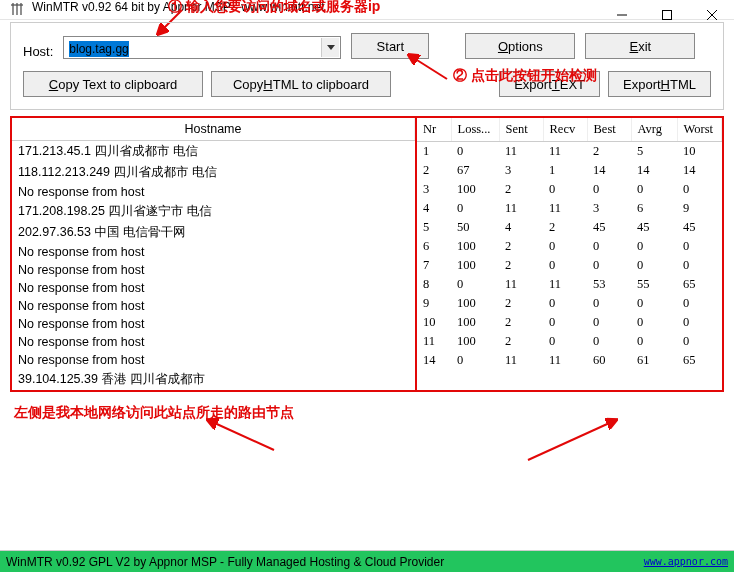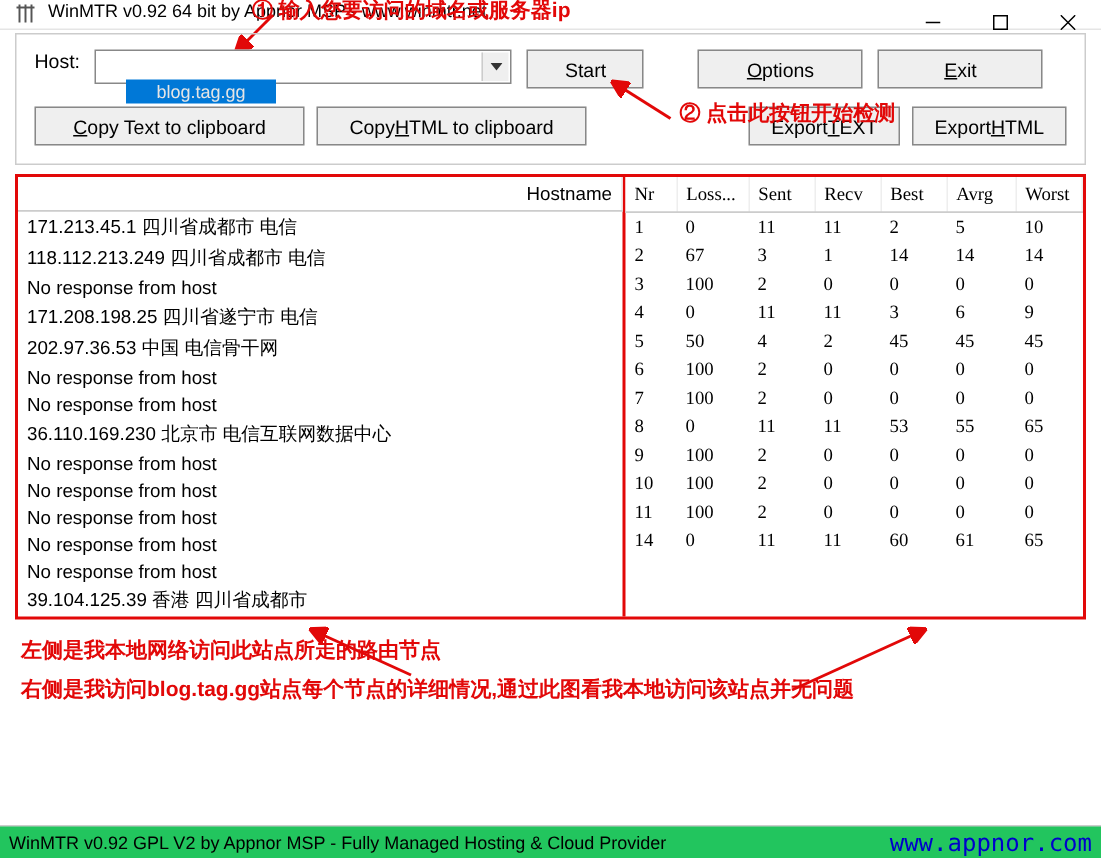--- a/index.html
+++ b/index.html
@@ -5,52 +5,52 @@
 * { box-sizing: border-box; margin: 0; padding: 0; }
 body { font-family: "Microsoft YaHei", "Segoe UI", Tahoma, sans-serif; font-size: 12px; background: #fff; width: 734px; height: 572px; position: relative; overflow: hidden; }
 .titlebar { height: 20px; display: flex; align-items: flex-start; border-bottom: 1px solid #e5e5e5; background: #fff; }
 .titlebar .icon { width: 18px; height: 18px; margin: 0 6px 0 8px; display: flex; align-items: center; justify-content: center; color: #444; }
 .titlebar .title { flex: 1; font-size: 12px; color: #000; }
 .winbtns { display: flex; }
 .winbtn { width: 45px; height: 30px; display: flex; align-items: center; justify-content: center; color: #000; }
 
 .content { padding: 2px 10px 4px 10px; }
 .topbox { border: 1px solid #ccc; padding: 10px 12px 12px 12px; position: relative; }
-.row1 { display: flex; align-items: flex-start; gap: 10px; }
+.row1 { display: flex; align-items: flex-end; gap: 10px; }
 .hostlbl { font-size: 13px; }
 .combo { position: relative; flex: 0 0 278px; }
-.sel { background: #0078d7; color: #e5e5e5; padding: 1px 20px; display:inline-block; margin:17px;}
+.sel { background: #0078d7; color: #000000; padding: 1px 0; display:inline-block; margin:2px;}
 .combo-wrap { width: 100%; height: 23px; border: 1px solid #888; position:relative; background:#fff;}
 .combo-text { position:absolute; left:3px; top:2px; }
 .combo-btn { position: absolute; right: 1px; top: 1px; bottom:1px; width: 18px; border-left:1px solid #ccc; background: #efefef; display: flex; align-items: center; justify-content: center; }
 .btn { height: 26px; min-width: 86px; border: 1px solid #888; background: #efefef; font-size: 13px; display:inline-flex; align-items:center; justify-content:center; padding: 0 14px; }
 .btn.big { min-width: 110px; }
 .row1 .spacer { width: 16px; }
 .row2 { display: flex; gap: 8px; margin-top: 12px; }
 .row2 .gap { flex: 1; }
 
 .tablebox { border: 2px solid #e20808; margin-top: 6px; display: flex; }
 .col-hn { width: 405px; border-right: 2px solid #e20808; }
 .col-stats { flex: 1; font-family: Liberation Serif, serif; }
 table { border-collapse: collapse; width: 100%; font-size: 12.5px; }
-th { text-align: right; font-weight: normal; padding: 4px 6px; border-bottom: 1px solid #ccc; border-right: 1px solid #eee; background: #fff; }
+th { text-align: center; font-weight: normal; padding: 4px 6px; border-bottom: 1px solid #ccc; border-right: 1px solid #eee; background: #fff; }
 td { padding: 2px 6px; white-space: nowrap; }
 .col-stats th, .col-stats td { text-align: left; }
 .col-stats th:first-child { width: 34px;}
 .col-stats th:nth-child(2){ width:48px;}
 .col-stats th:nth-child(3){ width:44px;}
 .col-stats th:nth-child(4){ width:44px;}
 .col-stats th:nth-child(5){ width:44px;}
 .col-stats th:nth-child(6){ width:46px;}
 
 .annot { position: absolute; color: #e20808; font-size: 14px; font-weight: bold; pointer-events:none; }
 .arrow { position: absolute; pointer-events:none; }
 
 .statusbar { position: absolute; bottom: 0; left: 0; right: 0; height: 22px; border-top: 1px solid #ccc; display: flex; align-items: center; font-size: 12px; padding: 0 6px; background: #22c55e;}
-.statusbar .link { margin-left: auto; color: #0000cc; font-family: monospace; font-size:16px;}
+.statusbar .link { margin-left: auto; color: #0000cc; text-decoration: underline; font-family: monospace; font-size:10px;}
 .red-arrow-svg { stroke:#e20808; fill:#e20808; }
 
 .underline-accel { text-decoration: underline; }
 .bottom-text { padding: 4px 4px 0 4px;}
 .bottom-text div { color:#e20808; font-size:14px; font-weight:bold; margin-top:8px;}
 </style>
 </head>
 <body>
 
 <div class="titlebar">
@@ -175,23 +175,20 @@
             <tr>
               <td>202.97.36.53 中国 电信骨干网</td>
             </tr>
             <tr>
               <td>No response from host</td>
             </tr>
             <tr>
               <td>No response from host</td>
             </tr>
             <tr>
-              <td>36.110.169.230 北京市 电信互联网数据中心</td>
-            </tr>
-            <tr>
               <td>No response from host</td>
             </tr>
             <tr>
               <td>No response from host</td>
             </tr>
             <tr>
               <td>No response from host</td>
             </tr>
             <tr>
               <td>No response from host</td>
@@ -344,20 +341,19 @@
       <defs>
         <marker id="ah4" markerWidth="6" markerHeight="6" refX="5" refY="3" orient="auto">
           <path d="M0,0 L6,3 L0,6 Z" class="red-arrow-svg"></path>
         </marker>
       </defs>
       <path d="M8 44 L96 4" stroke="#e20808" stroke-width="2" fill="none" marker-end="url(#ah4)"></path>
     </svg>
 
   <div class="bottom-text">
     <div>左侧是我本地网络访问此站点所走的路由节点</div>
-    <div>右侧是我访问blog.tag.gg站点每个节点的详细情况,通过此图看我本地访问该站点并无问题</div>
   </div>
 </div>
 
 <div class="statusbar">
   <span>WinMTR v0.92 GPL V2 by Appnor MSP - Fully Managed Hosting &amp; Cloud Provider</span>
   <a class="link">www.appnor.com</a>
 </div>
 
 </body></html>

